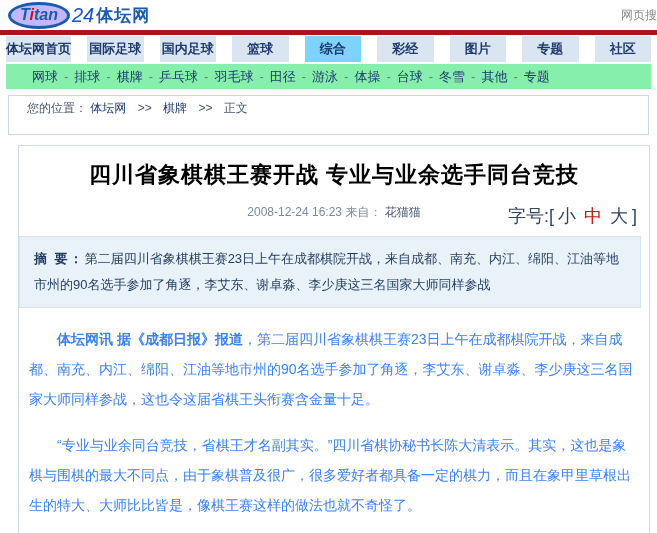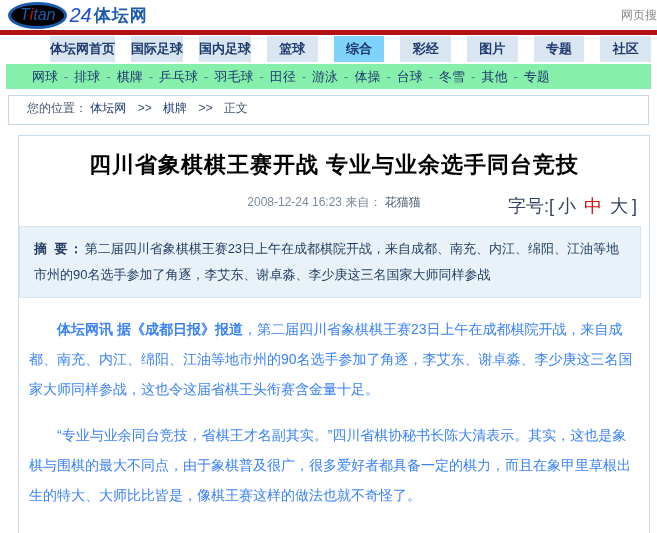--- a/index.html
+++ b/index.html
@@ -3,45 +3,45 @@
 <meta charset="utf-8">
 <style>
   * { box-sizing: border-box; margin: 0; padding: 0; }
   html, body { width: 657px; height: 533px; overflow: hidden; background: #fff;
     font-family: "Liberation Sans", "DejaVu Sans", sans-serif; }
 
   
   .header { position: relative; height: 30px; width: 657px; }
   .logo { position: absolute; left: 8px; top: 2px; display: flex; align-items: center; }
   .logo-ellipse { display: inline-block; border: 3px solid #1b5bab; border-radius: 50%;
-    padding: 0 9px 1px 9px; color: #1b5bab; font-weight: normal; font-style: italic;
-    font-size: 16px; line-height: 20px; background: #000000; }
+    padding: 0 9px 1px 9px; color: #1b5bab; font-weight: bold; font-style: italic;
+    font-size: 16px; line-height: 20px; background: #c4b5fd; }
   .logo-ellipse .i-dot { color: #cc1111; font-style: italic; }
   .logo-24 { color: #1d4ed8; font-weight: normal; font-style: italic; font-size: 20px; margin-left: 2px; }
   .logo-site { color: #1b5bab; font-weight: bold; font-size: 17px; margin-left: 2px; letter-spacing: 1px; }
   .top-right-link { position: absolute; right: -12px; top: 7px; color: #8a8a8a; font-size: 12px; white-space: nowrap; }
 
   
   .red-bar { height: 5px; background: #b01216; width: 657px; }
 
   
-  .nav-tabs { display: flex; gap: 16px; padding: 1px 6px 0 6px; background: #fff; height: 27px; margin-left: 44px; }
+  .nav-tabs { display: flex; gap: 16px; padding: 1px 6px 0 6px; background: #fff; height: 27px; }
   .nav-tab { flex: 1; background: #d9e6f2; color: #1e3a6e; font-size: 13px; font-weight: bold;
     text-align: center; line-height: 26px; height: 26px; cursor: pointer; white-space: nowrap; }
   .nav-tab.active { background: #7dd3fc; }
 
   
   .subnav { margin: 2px 6px 0 6px; background: #86efac; height: 25px; line-height: 25px;
     padding-left: 26px; font-size: 13px; color: #1e3a6e; white-space: nowrap; }
   .subnav .sep { color: #5b7b9b; margin: 0 6px; }
   .subnav-item { cursor: pointer; }
 
   
   .breadcrumb { margin: 6px 8px 0 8px; border: 1px solid #c8d8e8; background: #fff;
-    height: 30px; line-height: 24px; padding-left: 18px; font-size: 12px; color: #44566b; }
+    height: 40px; line-height: 24px; padding-left: 18px; font-size: 12px; color: #44566b; }
   .breadcrumb .crumb-link { color: #1e3a6e; cursor: pointer; }
   .breadcrumb .crumb-sep { color: #44566b; margin: 0 8px; }
 
   
   .content { margin: 10px 7px 8px 18px; width: 632px; height: 402px;
     border: 1px solid #cbdceb; border-bottom: none; background: #fff; overflow: hidden; }
   .article-title { margin-top: 14px; text-align: center; font-size: 22px; font-weight: bold;
     color: #000; letter-spacing: 1px; }
   .meta-row { position: relative; margin-top: 14px; text-align: center;
     font-size: 12px; color: #7b8b9b; height: 16px; }

